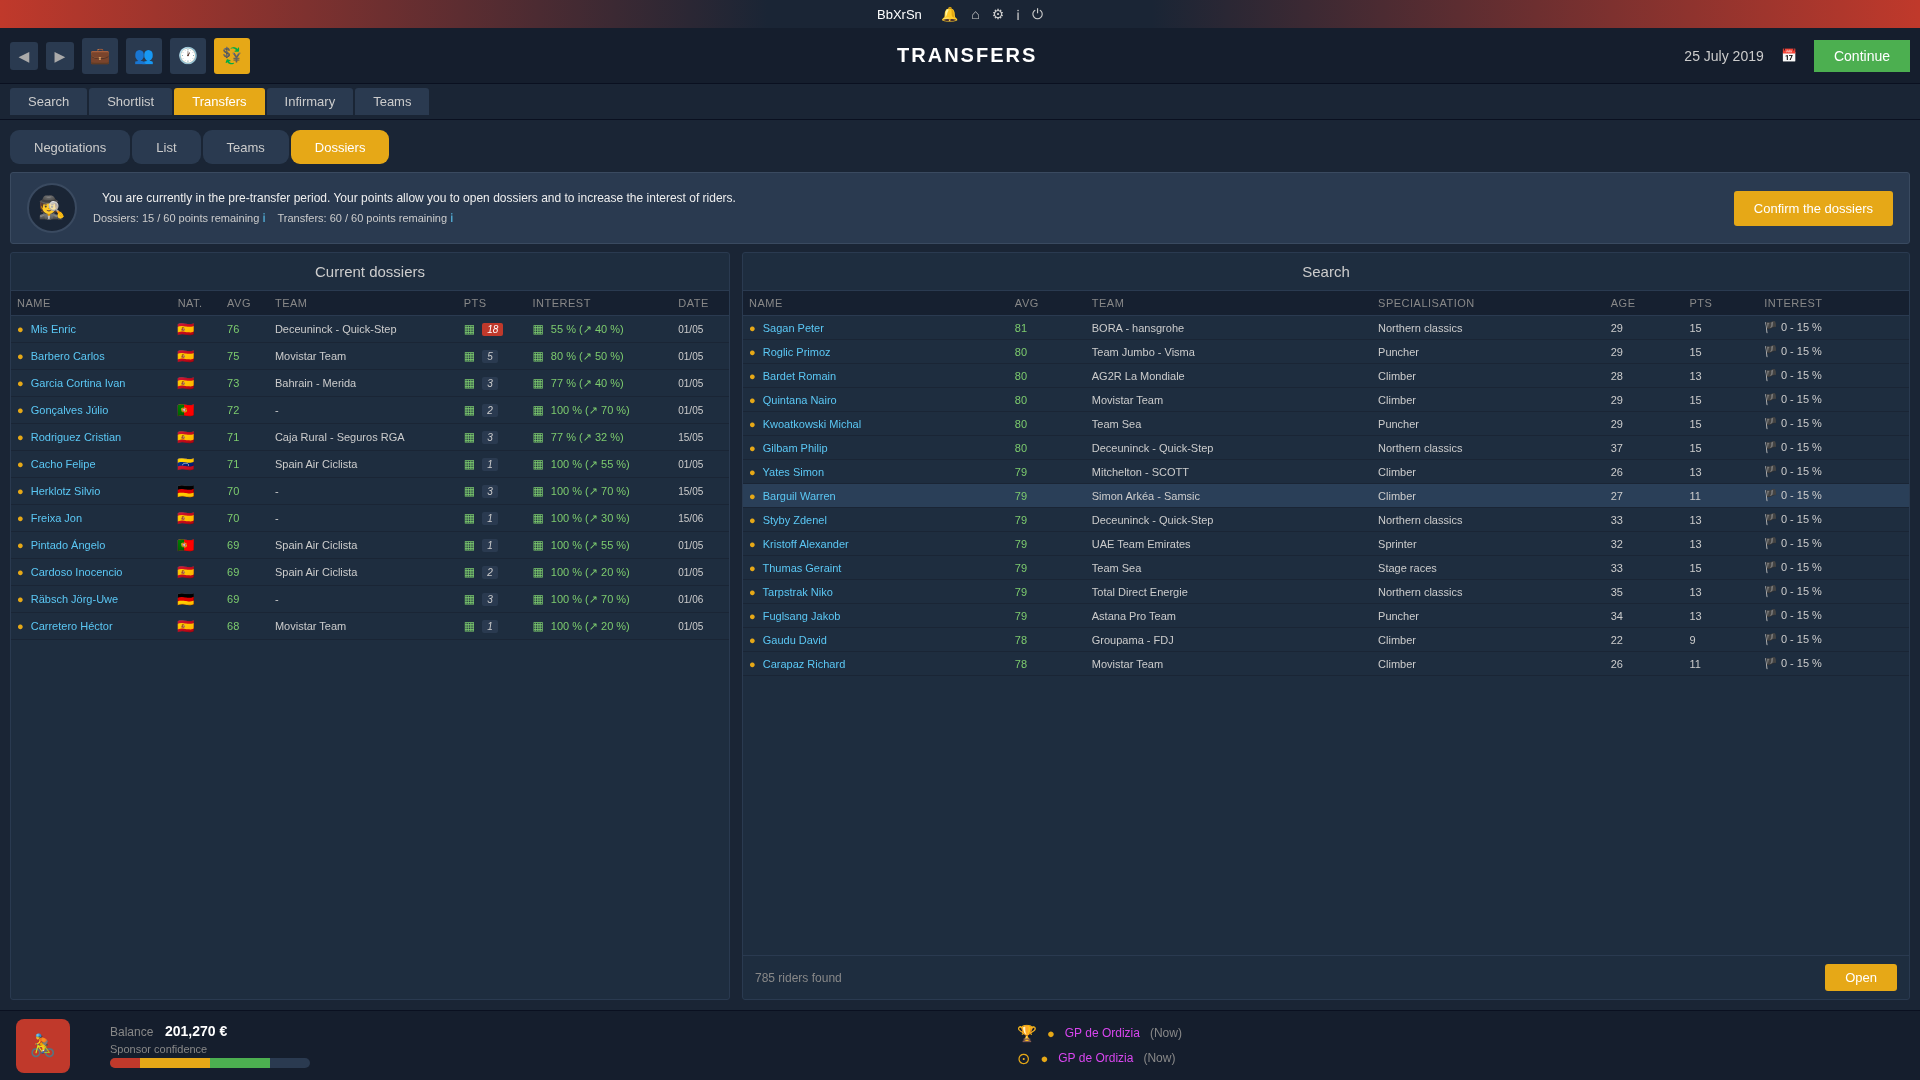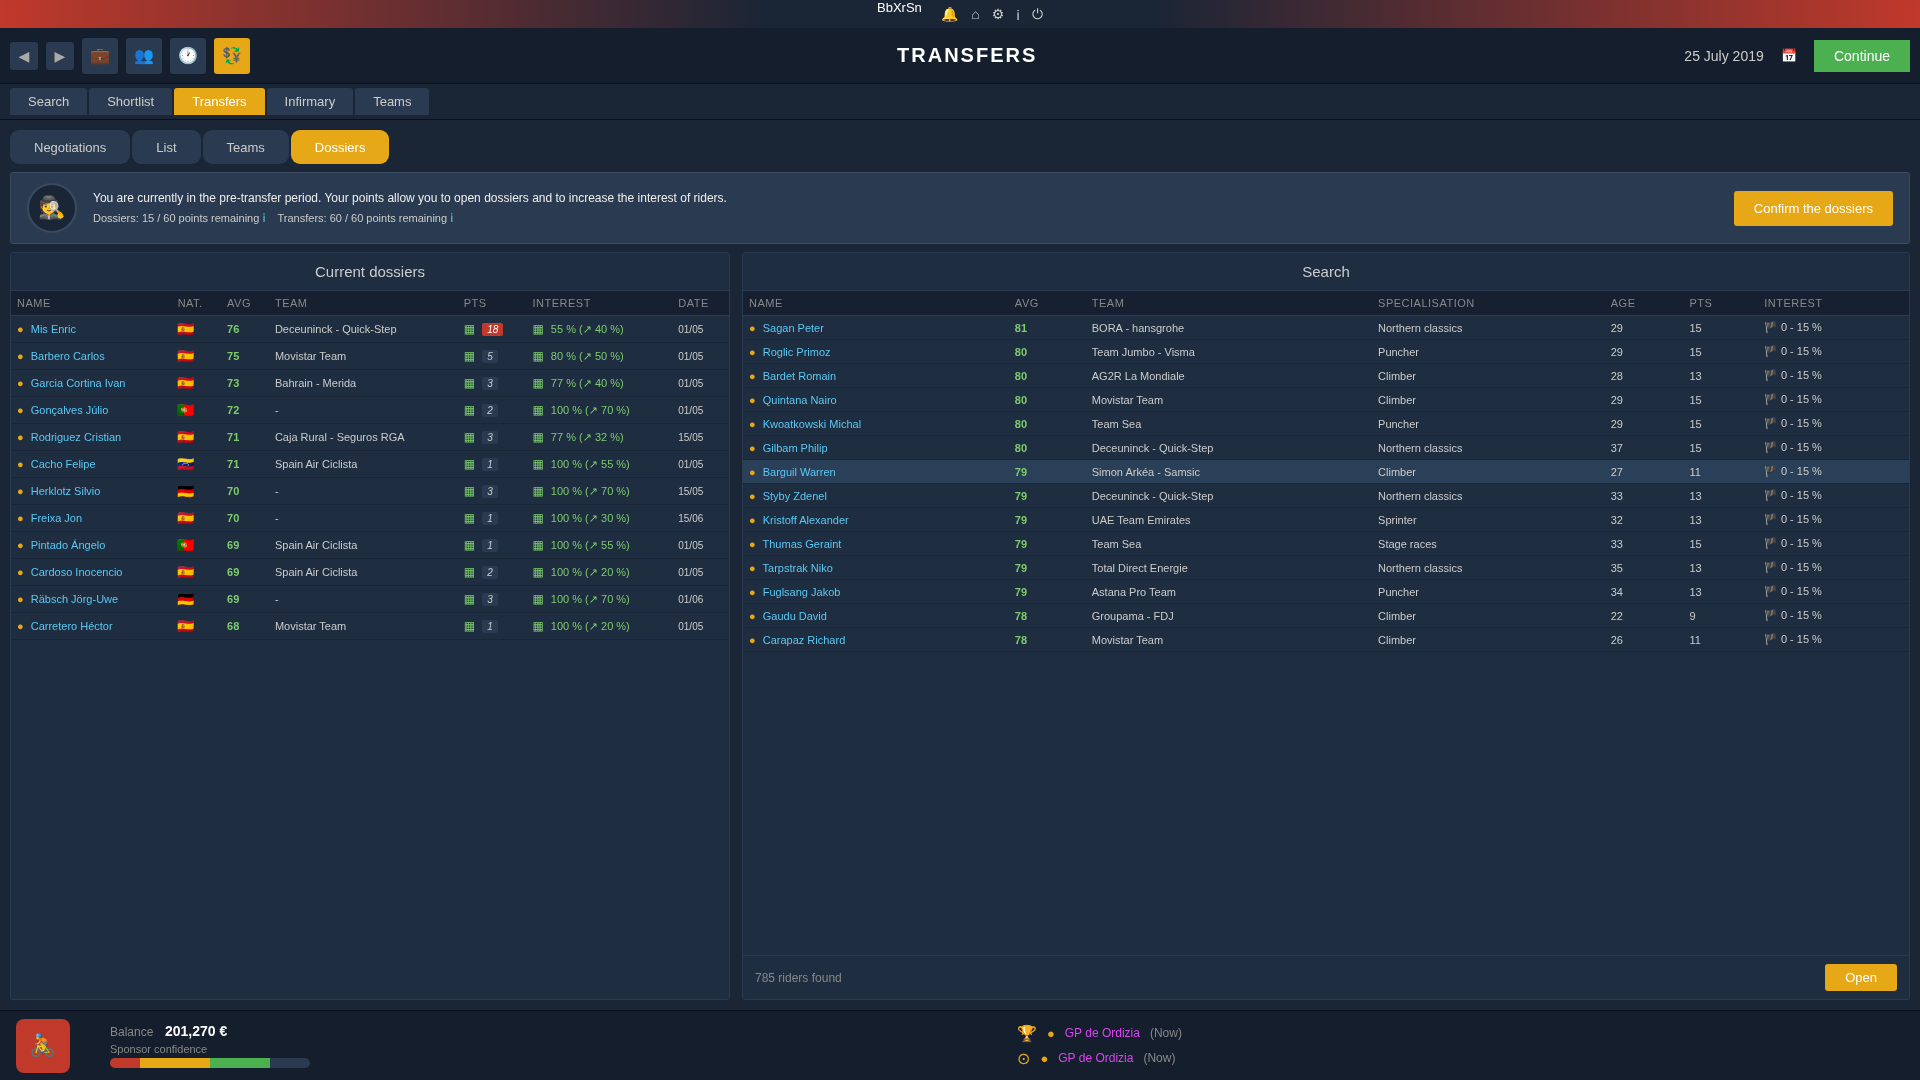--- a/index.html
+++ b/index.html
@@ -12,20 +12,21 @@
       color: #ccc;
       overflow: hidden;
     }
 
     
     .top-bar {
       width: 100%;
       height: 28px;
       background: linear-gradient(to right, #c0392b 0%, #1a2535 40%, #1a2535 60%, #c0392b 100%);
       display: flex;
+      align-items: center;
       justify-content: center;
       position: relative;
     }
     .top-bar-username {
       color: #fff;
       font-size: 13px;
       margin-right: 20px;
     }
     .top-bar-icons {
       display: flex;
@@ -160,21 +161,21 @@
       height: 50px;
       background: #1a2535;
       border: 2px solid #3a4a60;
       border-radius: 50%;
       display: flex;
       align-items: center;
       justify-content: center;
       font-size: 22px;
     }
     .banner-text { flex: 1; }
-    .banner-text p { color: #eee; font-size: 12px; margin-bottom: 4px; }
+    .banner-text p { color: #eee; font-size: 12px; margin-bottom: 4px; margin-left: 9px; }
     .banner-text .pts-text { color: #ccc; font-size: 11px; }
     .confirm-btn {
       background: #e6a817;
       color: #fff;
       border: none;
       padding: 10px 20px;
       font-size: 13px;
       cursor: pointer;
       border-radius: 3px;
       white-space: nowrap;
@@ -219,21 +220,21 @@
       font-weight: normal;
       letter-spacing: 0.5px;
     }
     .dossier-table td {
       padding: 5px 6px;
       border-bottom: 1px solid #1a2535;
       white-space: nowrap;
     }
     .rider-dot { color: #e6a817; margin-right: 4px; }
     .rider-name { color: #5bc8f5; cursor: pointer; }
-    .avg-val { color: #7dcc6e; font-weight: bold; }
+    .avg-val { color: #7dcc6e; font-weight: normal; }
     .flag { font-size: 14px; }
     .interest-pct { color: #7dcc6e; }
     .date-val { color: #ccc; font-size: 10px; }
     .doc-icon { color: #7dcc6e; font-size: 12px; margin-right: 4px; }
     .pts-badge {
       display: inline-block;
       padding: 1px 5px;
       border-radius: 2px;
       font-size: 10px;
       color: #fff;
@@ -749,20 +750,35 @@
               <tr>
     <td>
       <span class="rider-dot">●</span>
       <span class="rider-name">Gilbam Philip</span>
     </td>
     <td><span class="avg-val">80</span></td>
     <td>Deceuninck - Quick-Step</td>
     <td>Northern classics</td>
     <td>37</td>
     <td>15</td>
+    <td>
+      <span style="color:#c0392b;font-size:11px;">🏴</span>
+      0 - 15 %
+    </td>
+  </tr>
+              <tr>
+    <td>
+      <span class="rider-dot">●</span>
+      <span class="rider-name">Yates Simon</span>
+    </td>
+    <td><span class="avg-val">79</span></td>
+    <td>Mitchelton - SCOTT</td>
+    <td>Climber</td>
+    <td>26</td>
+    <td>13</td>
     <td>
       <span style="color:#c0392b;font-size:11px;">🏴</span>
       0 - 15 %
     </td>
   </tr>
               <tr class="selected">
     <td>
       <span class="rider-dot">●</span>
       <span class="rider-name">Barguil Warren</span>
     </td>

